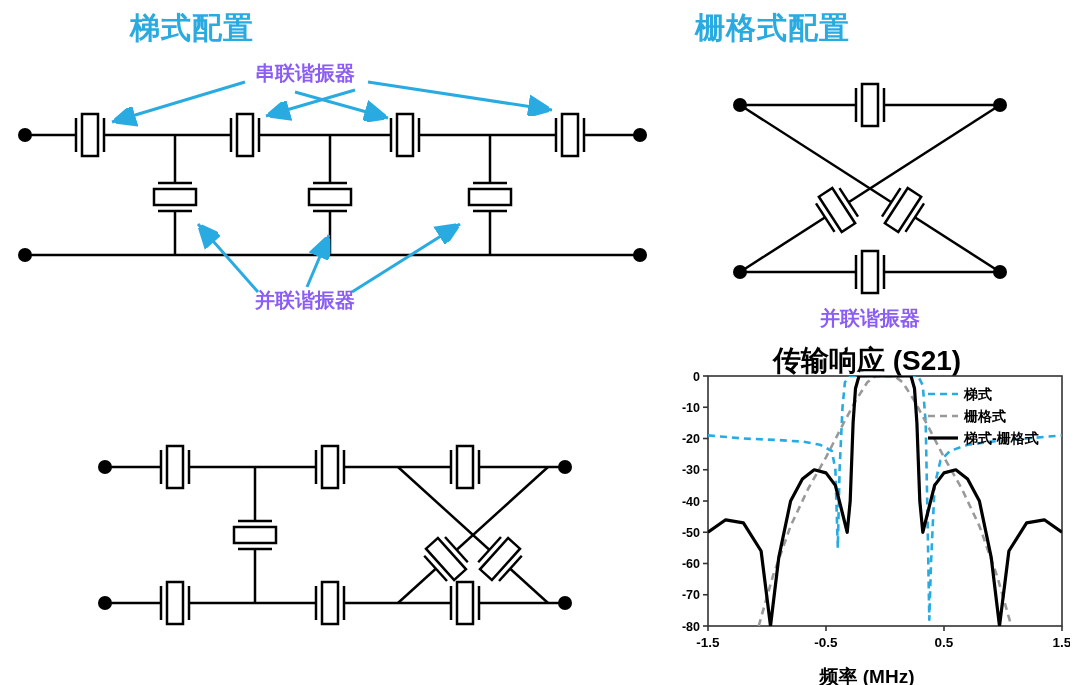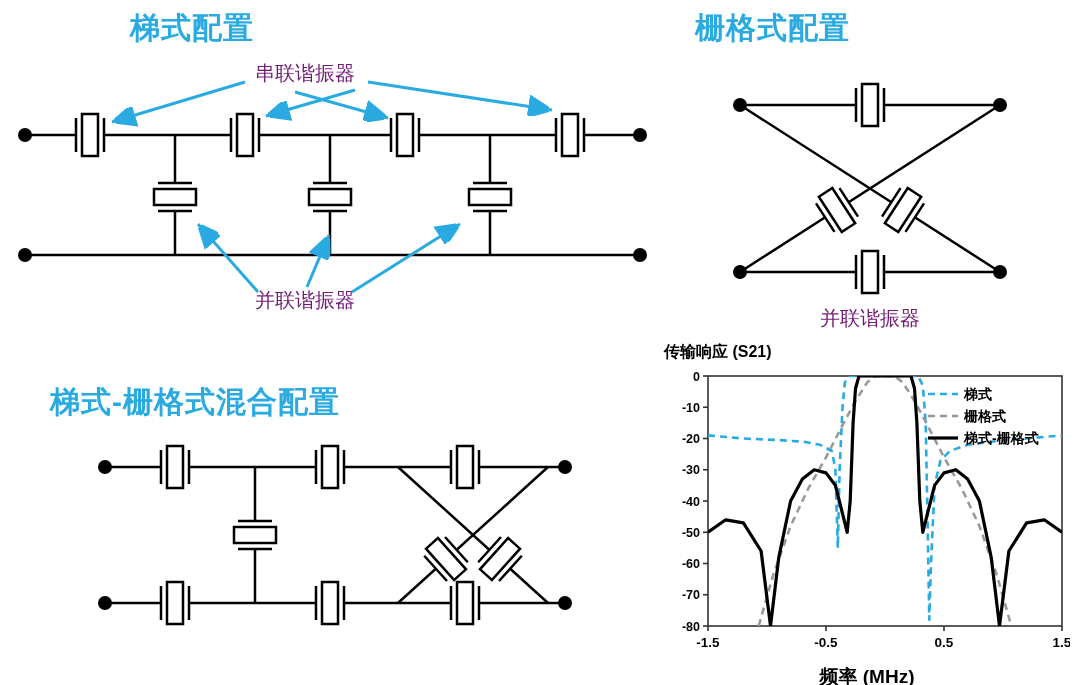--- a/index.html
+++ b/index.html
@@ -1,21 +1,21 @@
 <!DOCTYPE html>
 <html><head>
 <meta charset="utf-8">
 <style>
   html,body{margin:0;padding:0;background:#fff}
   #canvas{position:relative;width:1080px;height:685px;background:#fff;
           font-family:"Liberation Sans","DejaVu Sans",sans-serif;overflow:hidden}
   .abs{position:absolute}
   .sec-title{font-size:30px;font-weight:bold;color:#29abe2;text-align:left;letter-spacing:1px}
-  .sub-label{font-size:20px;font-weight:normal;color:#701a75;text-align:center}
-  .chart-title{font-size:16px;font-weight:bold;color:#000;text-align:left;height:26px}
+  .sub-label{font-size:20px;font-weight:bold;color:#8b5cf6;text-align:center}
+  .chart-title{font-size:28px;font-weight:bold;color:#000;text-align:center;height:26px}
   .chart-xlabel{font-size:19px;font-weight:bold;color:#000;text-align:center}
 </style>
 </head>
 <body>
 
 <div id="canvas">
 
   <svg id="circuits" class="abs" style="left:0;top:0" width="1080" height="685">
       <defs>
         <marker id="ah" markerWidth="7" markerHeight="7" refX="8" refY="4" orient="auto" markerUnits="strokeWidth">
@@ -177,21 +177,20 @@
       <line x1="352" y1="292" x2="460" y2="224" stroke="#29abe2" stroke-width="3" marker-end="url(#ah)"></line>
     </svg>
 
   <div class="abs sec-title" style="left:130px;top:8px;width:400px">梯式配置</div>
   <div class="abs sub-label" style="left:180px;top:60px;width:250px">串联谐振器</div>
   <div class="abs sub-label" style="left:180px;top:287px;width:250px">并联谐振器</div>
 
   <div class="abs sec-title" style="left:695px;top:8px;width:390px">栅格式配置</div>
   <div class="abs sub-label" style="left:745px;top:305px;width:250px">并联谐振器</div>
 
-  <div class="abs sec-title" style="left:50px;top:382px;width:540px">梯式-栅格式混合配置</div>
 
   <div class="abs" style="left:664px;top:342px;width:406px">
     <div class="chart-title">传输响应 (S21)</div>
     <svg id="chart-svg" width="406" height="292">
         <defs>
           <clipPath id="plotclip">
             <rect x="44" y="8" width="354" height="250"></rect>
           </clipPath>
         </defs>
         <rect x="44" y="8" width="354" height="250" fill="none" stroke="#333" stroke-width="1.6"></rect>

